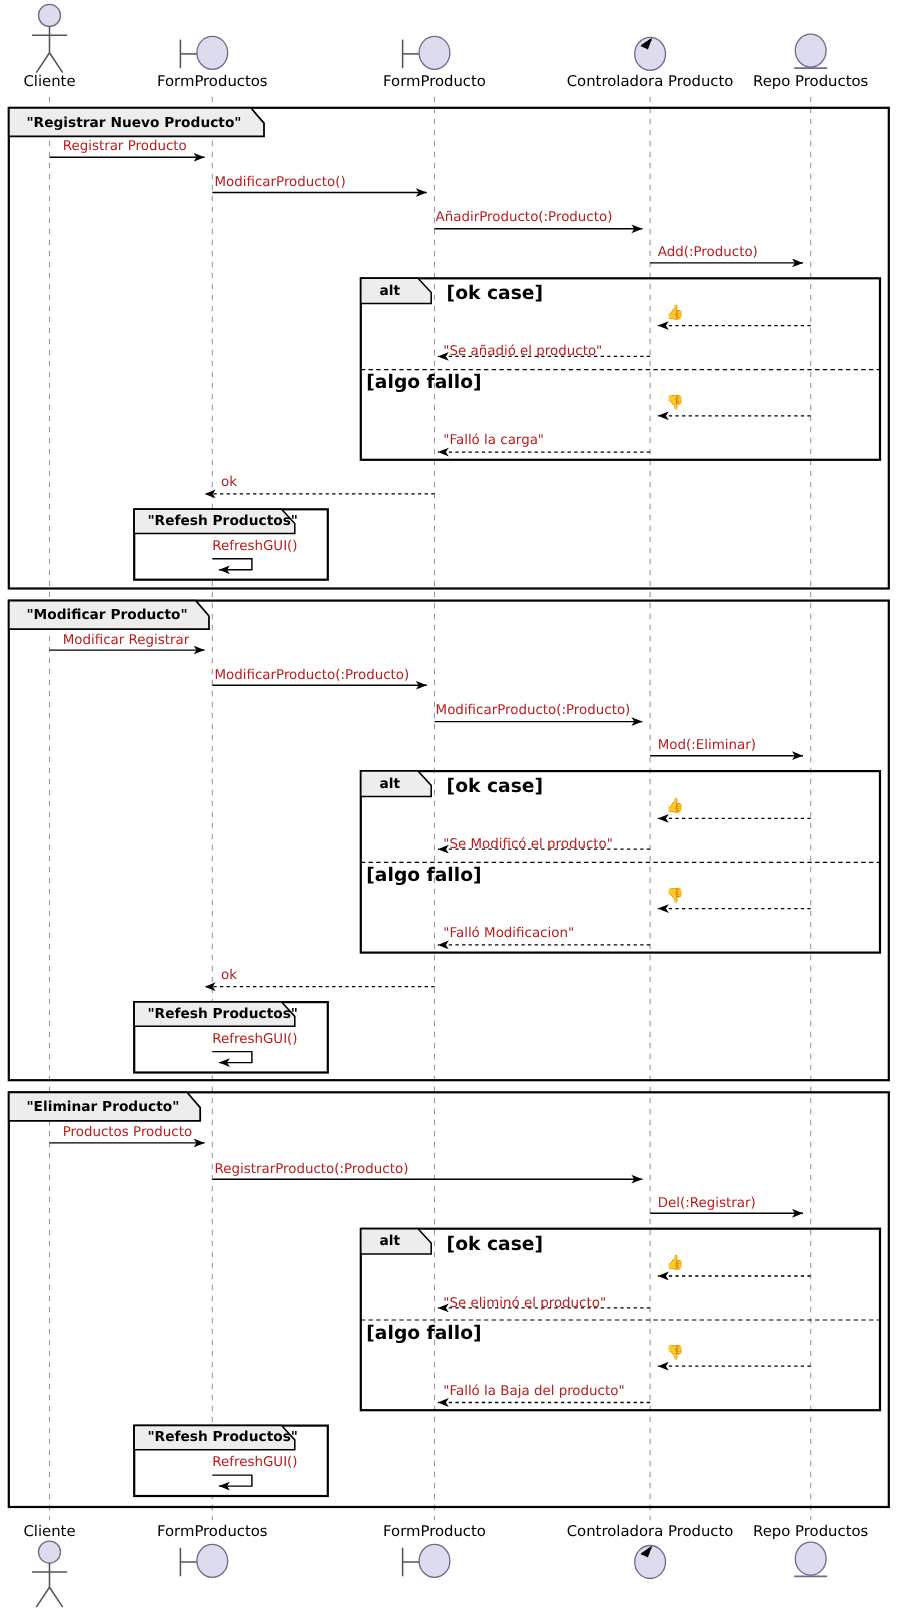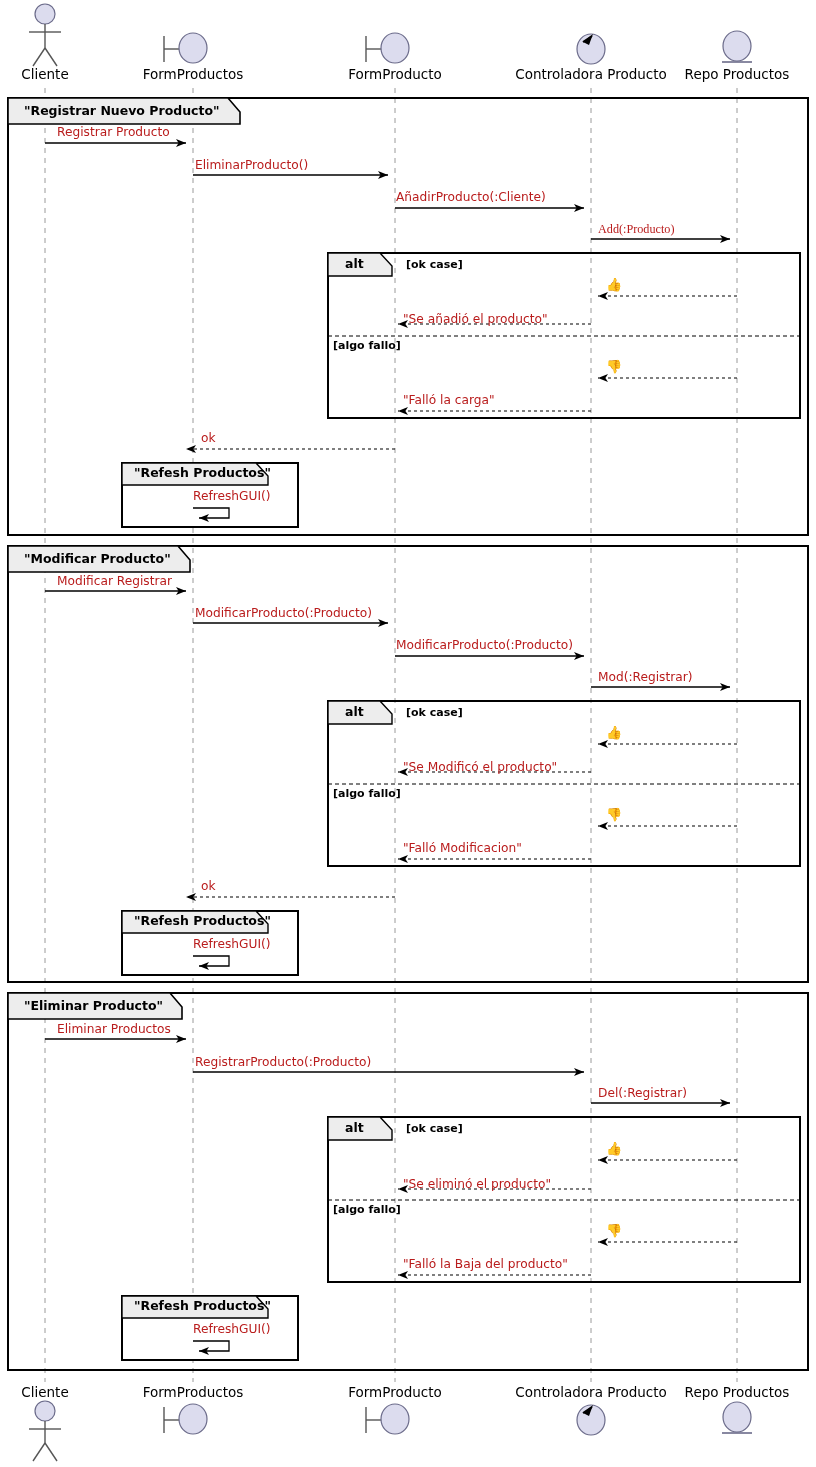--- a/index.html
+++ b/index.html
@@ -4,21 +4,21 @@
 <style>
   html,body{margin:0;padding:0;background:#ffffff;}
   body{font-family:"DejaVu Sans","Liberation Sans",sans-serif;}
   #diagram{position:relative;width:816px;height:1467px;overflow:hidden;background:#fff;}
   .layer{position:absolute;left:0;top:0;width:816px;height:1467px;}
   
   .plabel{position:absolute;font-size:13.5px;color:#000;white-space:nowrap;text-align:center;line-height:1;}
   
   .msg{position:absolute;font-size:12.2px;color:#b91c1c;white-space:nowrap;line-height:1;}
   .frag-title{position:absolute;font-size:12.5px;font-weight:bold;color:#000;white-space:nowrap;line-height:1;}
-  .frag-guard{position:absolute;font-size:11px;font-weight:bold;color:#000;white-space:nowrap;line-height:1;}
+  .frag-guard{position:absolute;font-size:17px;font-weight:bold;color:#000;white-space:nowrap;line-height:1;}
   .emoji{position:absolute;font-size:13px;line-height:1;color:#3a3a3a;}
 </style>
 </head>
 <body>
 
 <div id="diagram">
 
   <svg class="layer" width="816" height="1467" viewBox="0 0 816 1467">
     <defs>
       <marker id="ahSolid" markerWidth="12" markerHeight="12" refX="10" refY="4" orient="auto" markerUnits="userSpaceOnUse">
@@ -195,56 +195,56 @@
     <div class="plabel" style="left:672px;top:68px;width:130px;">Repo Productos</div>
 
     <div class="plabel" style="left:0;top:1386px;width:90px;">Cliente</div>
     <div class="plabel" style="left:128px;top:1386px;width:130px;">FormProductos</div>
     <div class="plabel" style="left:330px;top:1386px;width:130px;">FormProducto</div>
     <div class="plabel" style="left:506px;top:1386px;width:170px;">Controladora Producto</div>
     <div class="plabel" style="left:672px;top:1386px;width:130px;">Repo Productos</div>
 
     <div class="frag-title" style="left:24px;top:105px;">"Registrar Nuevo Producto"</div>
     <div class="msg" style="left:57px;top:126px;">Registrar Producto</div>
-    <div class="msg" style="left:195px;top:159px;">EliminarProducto()</div>
-    <div class="msg" style="left:396px;top:191px;">AñadirProducto(:Cliente)</div>
-    <div class="msg" style="left:598px;top:223px;font-family:Liberation Serif, serif;">Add(:Producto)</div>
+    <div class="msg" style="left:195px;top:159px;">ModificarProducto()</div>
+    <div class="msg" style="left:396px;top:191px;">AñadirProducto(:Producto)</div>
+    <div class="msg" style="left:598px;top:223px;">Add(:Producto)</div>
 
     <div class="frag-title" style="left:345px;top:258px;">alt</div>
     <div class="frag-guard" style="left:406px;top:259px;">[ok case]</div>
     <div class="emoji" style="left:606px;top:278px;">👍</div>
     <div class="msg" style="left:403px;top:313px;">"Se añadió el producto"</div>
     <div class="frag-guard" style="left:333px;top:340px;">[algo fallo]</div>
     <div class="emoji" style="left:606px;top:360px;">👎</div>
     <div class="msg" style="left:403px;top:394px;">"Falló la carga"</div>
 
     <div class="msg" style="left:201px;top:432px;">ok</div>
     <div class="frag-title" style="left:134px;top:467px;">"Refesh Productos"</div>
     <div class="msg" style="left:193px;top:490px;">RefreshGUI()</div>
 
     <div class="frag-title" style="left:24px;top:553px;">"Modificar Producto"</div>
     <div class="msg" style="left:57px;top:575px;">Modificar Registrar</div>
     <div class="msg" style="left:195px;top:607px;">ModificarProducto(:Producto)</div>
     <div class="msg" style="left:396px;top:639px;">ModificarProducto(:Producto)</div>
-    <div class="msg" style="left:598px;top:671px;">Mod(:Registrar)</div>
+    <div class="msg" style="left:598px;top:671px;">Mod(:Eliminar)</div>
 
     <div class="frag-title" style="left:345px;top:706px;">alt</div>
     <div class="frag-guard" style="left:406px;top:707px;">[ok case]</div>
     <div class="emoji" style="left:606px;top:726px;">👍</div>
     <div class="msg" style="left:403px;top:761px;">"Se Modificó el producto"</div>
     <div class="frag-guard" style="left:333px;top:788px;">[algo fallo]</div>
     <div class="emoji" style="left:606px;top:808px;">👎</div>
     <div class="msg" style="left:403px;top:842px;">"Falló Modificacion"</div>
 
     <div class="msg" style="left:201px;top:880px;">ok</div>
     <div class="frag-title" style="left:134px;top:915px;">"Refesh Productos"</div>
     <div class="msg" style="left:193px;top:938px;">RefreshGUI()</div>
 
     <div class="frag-title" style="left:24px;top:1000px;">"Eliminar Producto"</div>
-    <div class="msg" style="left:57px;top:1023px;">Eliminar Productos</div>
+    <div class="msg" style="left:57px;top:1023px;">Productos Producto</div>
     <div class="msg" style="left:195px;top:1056px;">RegistrarProducto(:Producto)</div>
     <div class="msg" style="left:598px;top:1087px;">Del(:Registrar)</div>
 
     <div class="frag-title" style="left:345px;top:1122px;">alt</div>
     <div class="frag-guard" style="left:406px;top:1123px;">[ok case]</div>
     <div class="emoji" style="left:606px;top:1142px;">👍</div>
     <div class="msg" style="left:403px;top:1178px;">"Se eliminó el producto"</div>
     <div class="frag-guard" style="left:333px;top:1204px;">[algo fallo]</div>
     <div class="emoji" style="left:606px;top:1224px;">👎</div>
     <div class="msg" style="left:403px;top:1258px;">"Falló la Baja del producto"</div>

